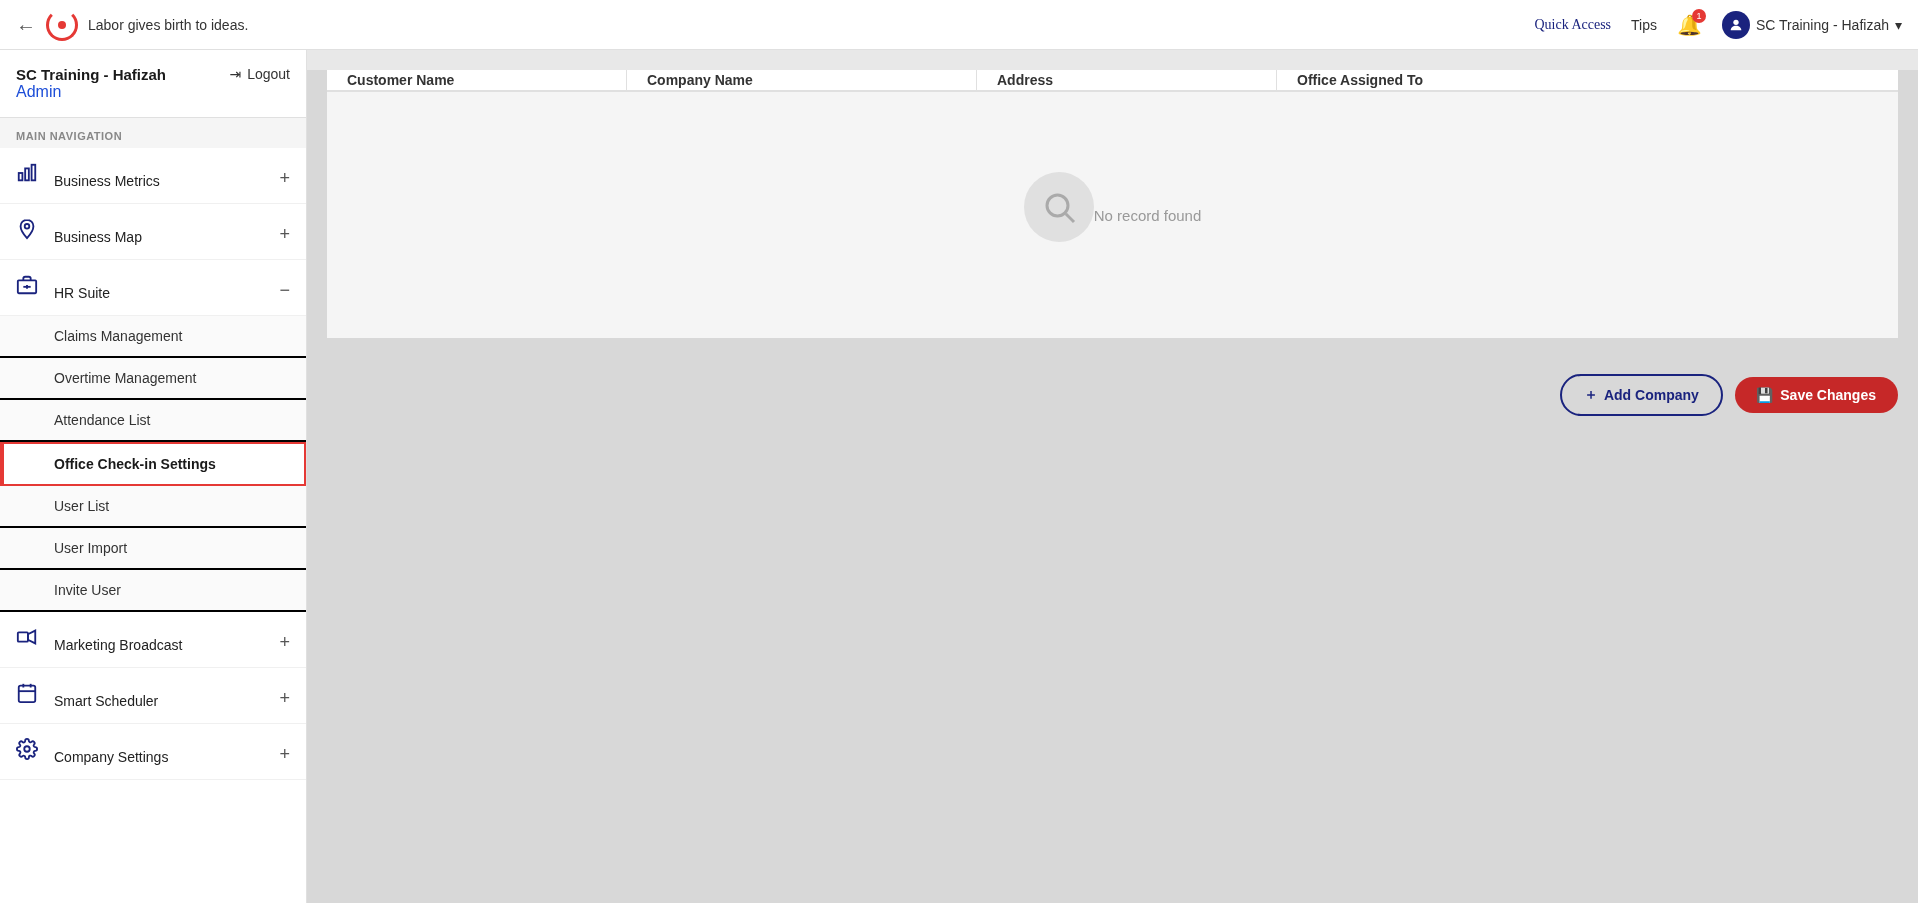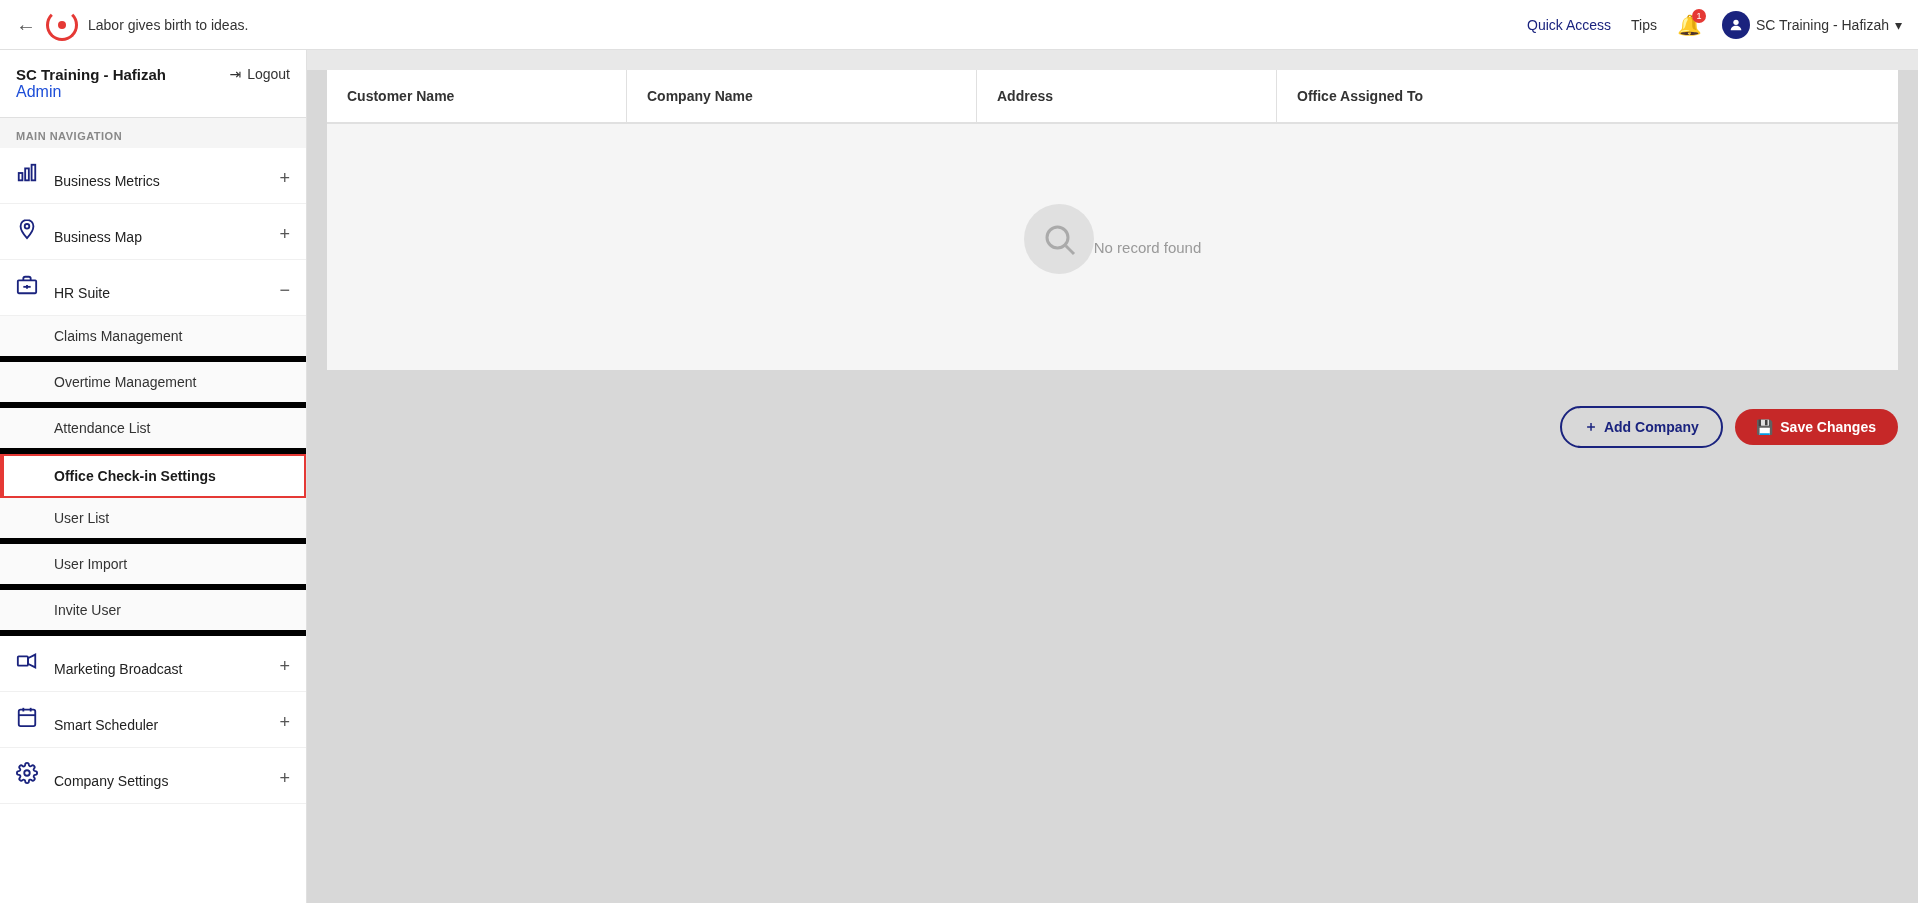--- a/index.html
+++ b/index.html
@@ -54,20 +54,21 @@
     .header-right {
       margin-left: auto;
       display: flex;
       align-items: center;
       gap: 20px;
     }
     .quick-access {
       font-size: 14px;
       color: #1a237e;
       cursor: pointer;
+      font-family: Liberation Serif, serif;
     }
     .tips-link {
       font-size: 14px;
       color: #333;
       cursor: pointer;
     }
     .notif-bell {
       position: relative;
       cursor: pointer;
       font-size: 20px;
@@ -181,21 +182,21 @@
       cursor: pointer;
     }
     .nav-sub-items {
       background: #fafafa;
     }
     .nav-sub-item {
       padding: 12px 16px 12px 54px;
       font-size: 14px;
       color: #333;
       cursor: pointer;
-      border-bottom: 6px solid #000000;
+      border-bottom: 2px solid #000000;
     }
     .nav-sub-item.active {
       font-weight: 700;
       color: #1a1a1a;
       border-left: 4px solid #e53935;
       border-top: 2px solid #e53935;
       border-right: 2px solid #e53935;
       border-bottom: 2px solid #e53935;
       background: #fff;
       padding-left: 50px;
@@ -224,21 +225,21 @@
       border-radius: 4px;
     }
     .table-header {
       display: grid;
       grid-template-columns: 300px 350px 300px 1fr;
       background: #fff;
       border-bottom: 2px solid #e0e0e0;
       padding: 0;
     }
     .table-col-header {
-      padding: 18px 20px;
+      padding: 2px 20px;
       font-size: 14px;
       font-weight: 600;
       color: #333;
       border-right: 1px solid #e0e0e0;
     }
     .table-col-header:last-child { border-right: none; }
 
     .empty-state {
       display: flex;
       flex-direction: row;

